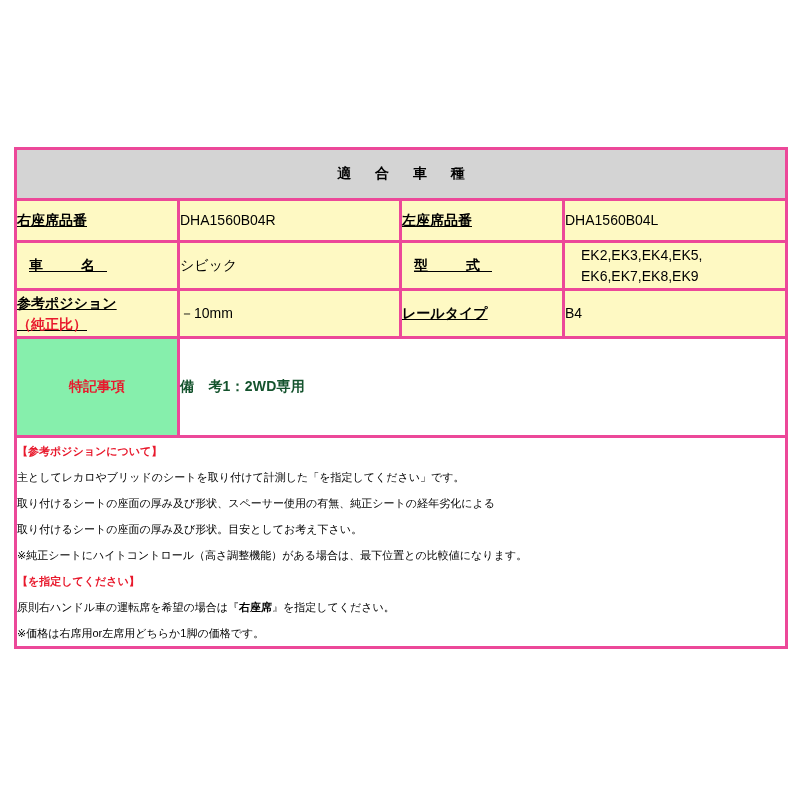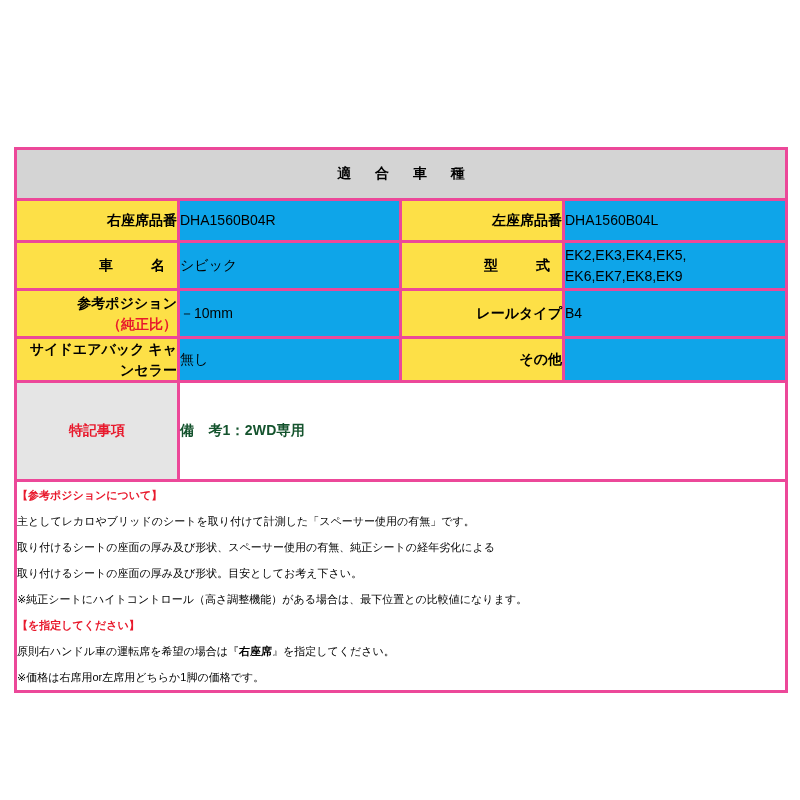--- a/index.html
+++ b/index.html
@@ -45,55 +45,56 @@
     height: 48px;
     font-weight: bold;
     font-size: 21px;
     letter-spacing: 10px;
     text-indent: 10px;
     color: #000;
   }
 
   
   .lbl {
-    background: #fde047;
-    text-align: right;
+    background: #fef9c3;
+    text-align: left;
     font-weight: bold;
     font-size: 14.5px;
     line-height: 1.45;
     padding: 4px 2px;
+    text-decoration: underline;
   }
   .lbl .sub-red {
     display: block;
     color: #e8192c;
     font-size: 14px;
     font-weight: bold;
     margin-top: 1px;
   }
 
   .val {
-    background: #0ea5e9;
+    background: #fef9c3;
     text-align: left;
     padding: 3px 8px;
     font-size: 14.5px;
     line-height: 1.5;
     font-weight: normal;
   }
-  .val .ln { display: block; }
+  .val .ln { display: block; padding-left: 16px; }
 
   .row-h { height: 42px; }
   .row-h2 { height: 48px; }
   .row-note { height: 44px; }
 
   .notes-row-cell {
     height: 96px;
     vertical-align: middle;
   }
   .notes-label {
-    background: #e5e5e5;
+    background: #86efac;
     text-align: center;
     font-weight: bold;
     color: #e8192c;
     font-size: 14.5px;
   }
   .notes-value {
     background: #ffffff;
     color: #14532d;
     font-weight: bold;
     font-size: 14.5px;
@@ -159,39 +160,30 @@
       <tr class="row-h2">
         <td class="lbl">
           <span>参考ポジション</span>
           <span class="sub-red">（純正比）</span>
         </td>
         <td class="val">－10mm</td>
         <td class="lbl">レールタイプ</td>
         <td class="val">B4</td>
       </tr>
 
-      <tr class="row-note">
-        <td class="lbl">
-          <span class="ln">サイドエアバック</span>
-          <span class="ln">キャンセラー</span>
-        </td>
-        <td class="val">無し</td>
-        <td class="lbl">その他</td>
-        <td class="val"></td>
-      </tr>
 
       <tr>
         <td class="notes-label notes-row-cell">特記事項</td>
         <td class="notes-value notes-row-cell" colspan="3">備　考1：2WD専用</td>
       </tr>
 
       <tr>
         <td class="foot-cell" colspan="4">
           <span class="foot-line red-head">【参考ポジションについて】</span>
-          <span class="foot-line">主としてレカロやブリッドのシートを取り付けて計測した「スペーサー使用の有無」です。</span>
+          <span class="foot-line">主としてレカロやブリッドのシートを取り付けて計測した「を指定してください」です。</span>
           <span class="foot-line">取り付けるシートの座面の厚み及び形状、スペーサー使用の有無、純正シートの経年劣化による</span>
           <span class="foot-line">取り付けるシートの座面の厚み及び形状。目安としてお考え下さい。</span>
           <span class="foot-line">※純正シートにハイトコントロール（高さ調整機能）がある場合は、最下位置との比較値になります。</span>
           <span class="foot-line red-head">【を指定してください】</span>
           <span class="foot-line">原則右ハンドル車の運転席を希望の場合は『<b>右座席</b>』を指定してください。</span>
           <span class="foot-line">※価格は右席用or左席用どちらか1脚の価格です。</span>
         </td>
       </tr>
 
     </tbody>

